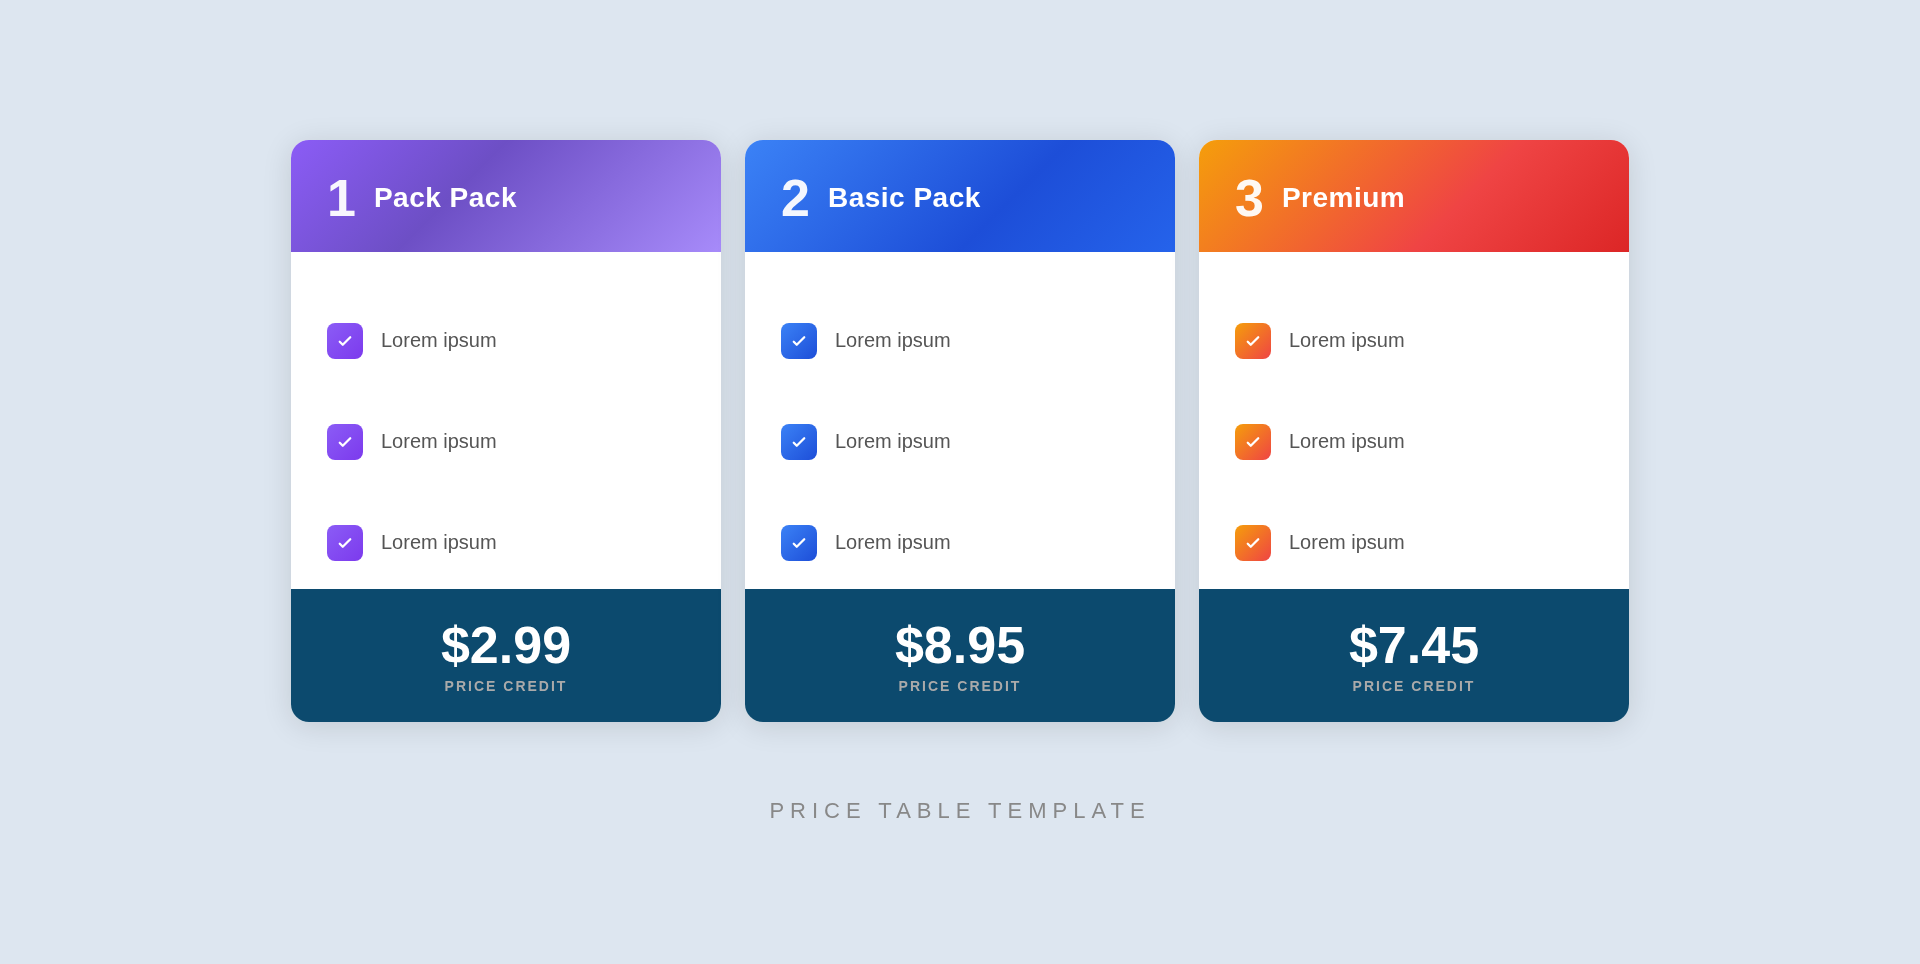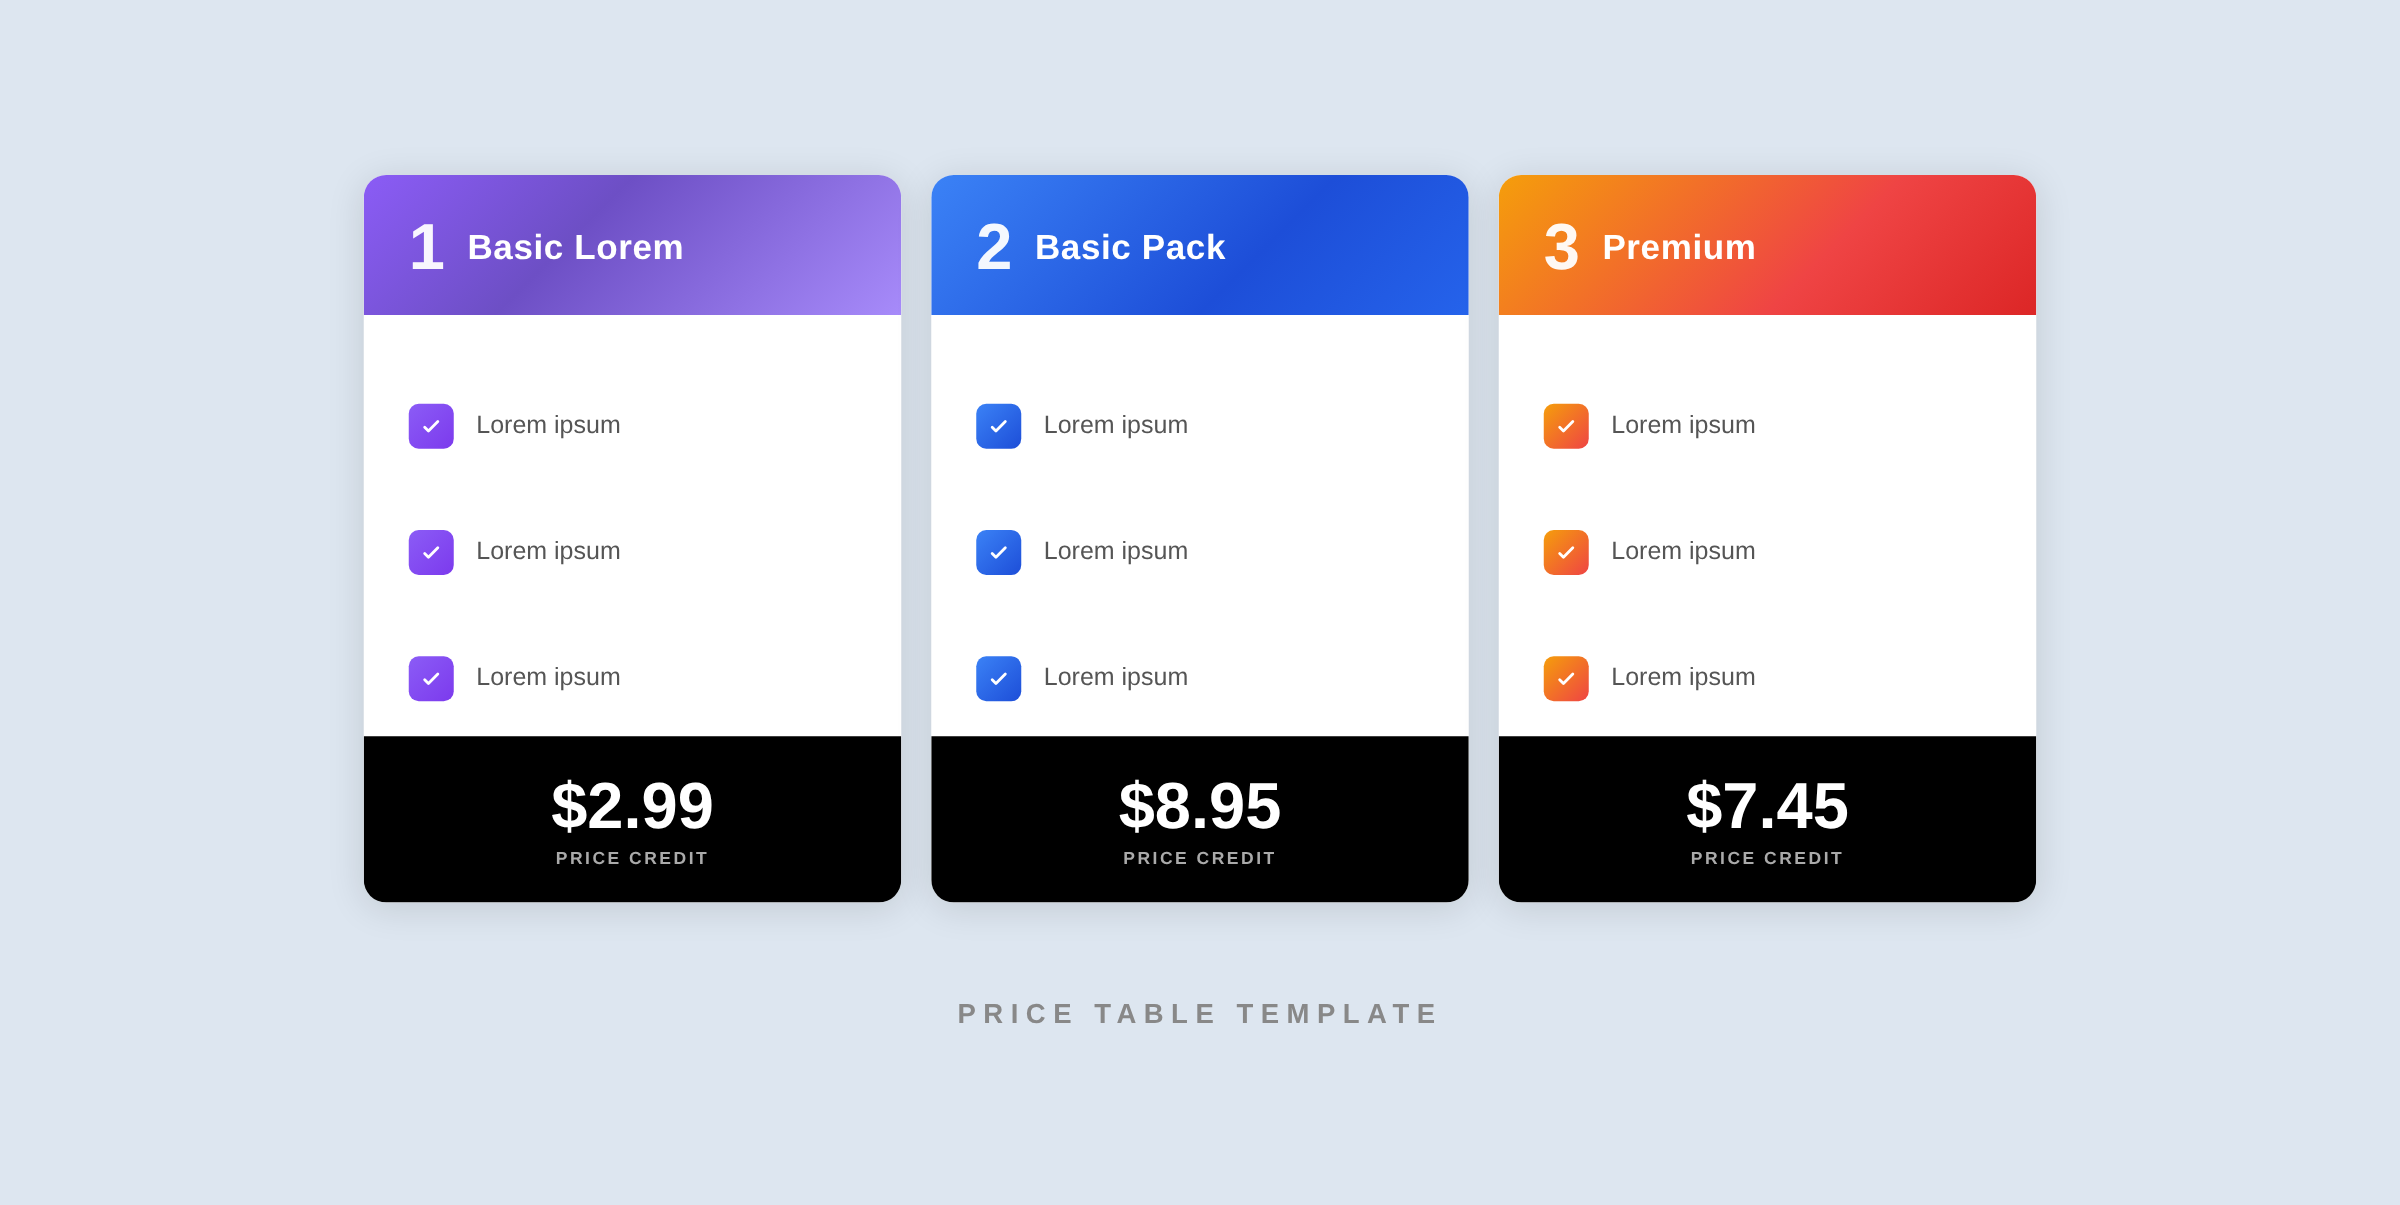--- a/index.html
+++ b/index.html
@@ -115,21 +115,21 @@
       height: 18px;
     }
 
     .feature-text {
       font-size: 20px;
       color: #555;
       font-weight: 400;
     }
 
     .card-footer {
-      background: #000000;
+      background: #0c4a6e;
       padding: 28px 36px;
       text-align: center;
       border-radius: 0 0 14px 14px;
     }
 
     .price {
       font-size: 52px;
       font-weight: 900;
       color: white;
       line-height: 1.1;
@@ -142,34 +142,34 @@
       letter-spacing: 2px;
       text-transform: uppercase;
       margin-top: 4px;
     }
 
     .page-subtitle {
       margin-top: 76px;
       font-size: 22px;
       letter-spacing: 6px;
       color: #888;
-      font-weight: 700;
+      font-weight: 400;
       text-transform: uppercase;
     }
   </style>
 </head>
 <body>
 
 <div style="display:flex;flex-direction:column;align-items:center;">
   <div class="pricing-container">
 
     <div class="pricing-card" style="position:relative;">
       <div class="card-header card-header-basic">
         <span class="plan-number">1</span>
-        <span class="plan-name">Basic Lorem</span>
+        <span class="plan-name">Pack Pack</span>
       </div>
       <div class="features-list">
         <div class="feature-item">
           <div class="check-icon check-icon-basic">
             <svg viewBox="0 0 24 24" fill="none" xmlns="http://www.w3.org/2000/svg">
               <path d="M5 13l4 4L19 7" stroke="white" stroke-width="3" stroke-linecap="round" stroke-linejoin="round"></path>
             </svg>
           </div>
           <span class="feature-text">Lorem ipsum</span>
         </div>

